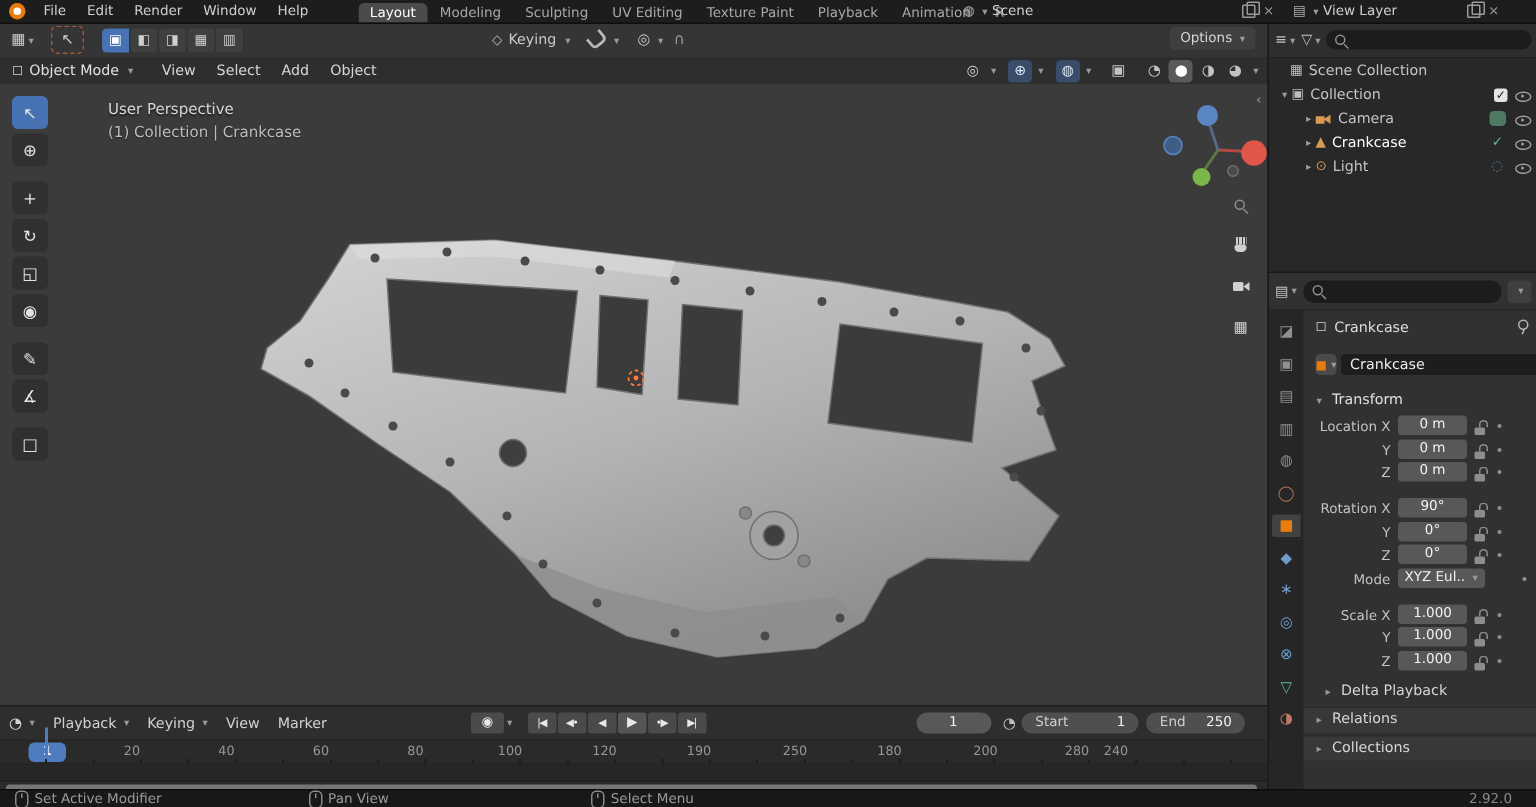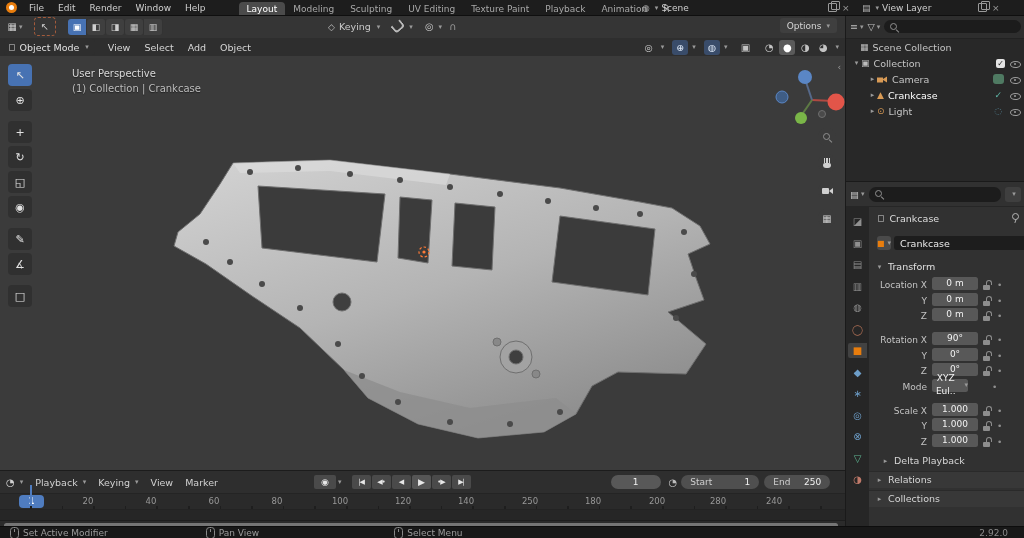--- a/index.html
+++ b/index.html
@@ -116,21 +116,21 @@
   .pin{width:9px;height:10px;position:relative;display:inline-block;margin-left:auto}
   .pin::before{content:"";position:absolute;left:2px;top:0;width:5px;height:5px;border:1px solid #b5b5b5;border-radius:50%}
   .pin::after{content:"";position:absolute;left:4.5px;top:6px;width:1px;height:4px;background:#b5b5b5;transform:rotate(20deg)}
   .namerow{display:flex;align-items:center;gap:3px;margin:8px 6px 0 8px}
   .namebtn{width:20px;height:14px;background:#4a4a4a;border-radius:3px;display:flex;align-items:center;justify-content:center;font-size:8px;color:#e87d0d;gap:1px}
   .nameinput{flex:1;height:14px;background:#1d1d1d;border:none;border-radius:3px;color:#ececec;font-size:9.5px;padding:0 6px;font-family:inherit;outline:none}
   .panelhead{display:flex;align-items:center;gap:4px;height:15px;margin:9px 0 2px 6px;color:#e0e0e0;font-size:9.5px}
   .prow{display:flex;align-items:flex-end;height:14px;margin:1.5px 6px 1.5px 0}
   .prow .plabel{width:58px;text-align:right;margin-right:5px;color:#c3c3c3;font-size:9px;white-space:nowrap}
   .pfield{width:46px;height:13px;background:#585858;border-radius:2.5px;text-align:center;line-height:13px;color:#f2f2f2;font-size:9px}
-  .pfield.wide{width:36px;display:flex;align-items:center;justify-content:center;gap:3px}
+  .pfield.wide{width:58px;display:flex;align-items:center;justify-content:center;gap:3px}
   .lock{width:9px;height:10px;position:relative;display:inline-block;margin-left:5px}
   .lock::before{content:"";position:absolute;bottom:0;left:0;width:7px;height:5px;background:#8d8d8d;border-radius:1px}
   .lock::after{content:"";position:absolute;top:0;left:3px;width:4px;height:4px;border:1.2px solid #8d8d8d;border-bottom:none;border-radius:3px 3px 0 0}
   .kdot{color:#8f8f8f;margin-left:5px;font-size:9px}
   .grpgap{height:7px}
   .cpanel{display:flex;align-items:center;gap:4px;height:16px;background:#383838;border-top:1px solid #2a2a2a;padding-left:6px;color:#d6d6d6;margin-top:2px}
   .cpanel.plain{background:transparent;border-top:none;margin-top:6px;padding-left:12px}
 
   
   #statusbar{left:0;top:526px;width:1024px;height:12px;background:#181818;border-top:1px solid #0d0d0d;display:flex;align-items:center;color:#9b9b9b;font-size:9px}
@@ -384,26 +384,26 @@
     </span>
   </div>
 
   <div id="tl-ruler">
     <span class="tick" style="left:74px">20</span>
     <span class="tick" style="left:137px">40</span>
     <span class="tick" style="left:200px">60</span>
     <span class="tick" style="left:263px">80</span>
     <span class="tick" style="left:326px">100</span>
     <span class="tick" style="left:389px">120</span>
-    <span class="tick" style="left:452px">140</span>
+    <span class="tick" style="left:452px">190</span>
     <span class="tick" style="left:516px">250</span>
     <span class="tick" style="left:579px">180</span>
     <span class="tick" style="left:643px">200</span>
     <span class="tick" style="left:704px">280</span>
-    <span class="tick" style="left:760px">240</span>
+    <span class="tick" style="left:730px">240</span>
     <span id="playhead">1</span>
   </div>
   <div id="playline"></div>
   <div id="tl-track"></div>
   <div id="tl-scroll">
       <div class="thumb"></div>
     </div>
 </div>
 
 <div id="outliner" class="abs">

